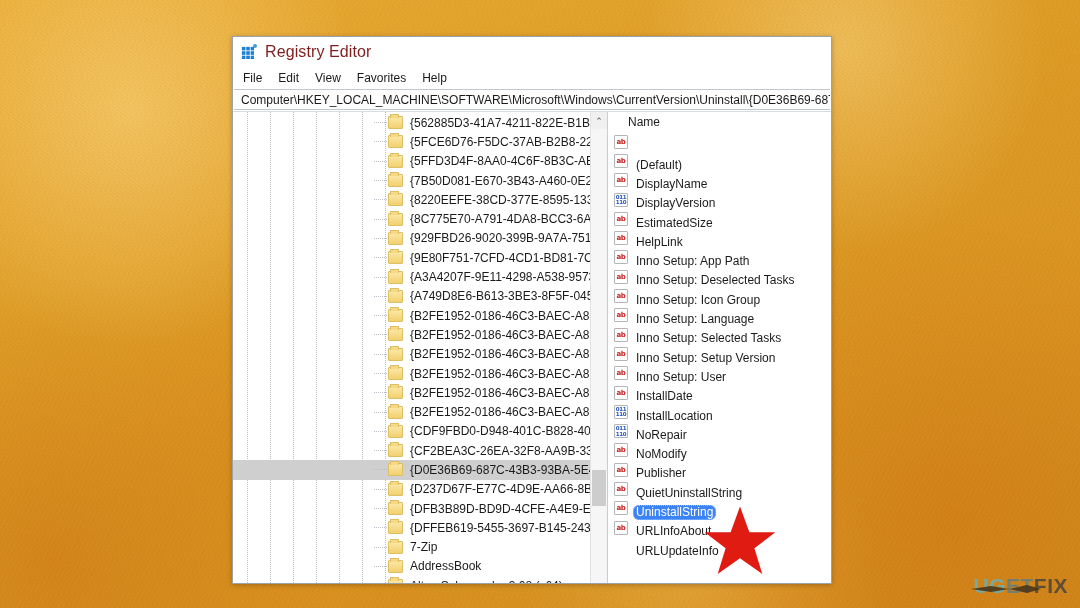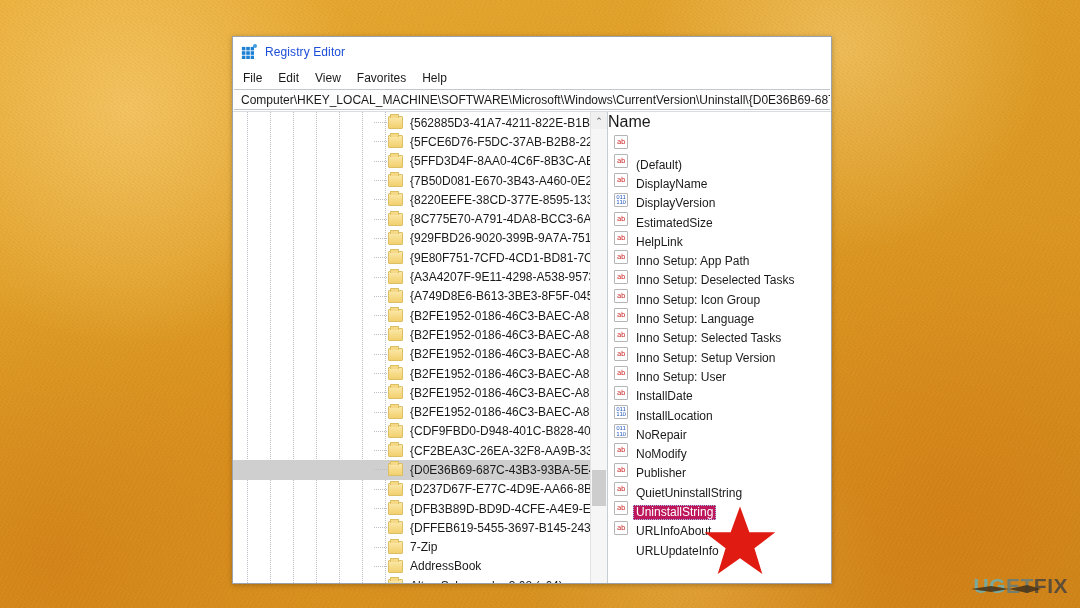--- a/index.html
+++ b/index.html
@@ -69,22 +69,22 @@
       linear-gradient(to right, rgba(255,255,255,0.95) 1px, transparent 1px),
       linear-gradient(to bottom, rgba(255,255,255,0.95) 1px, transparent 1px);
     background-size: 4.4px 4.4px;
   }
   .app-icon .dot {
     position: absolute; right: 0px; top: 0px;
     width: 4px; height: 4px; border-radius: 50%;
     background: #3f9de0;
   }
   .title-text {
-    font-size: 12px;
-    color: #1d4ed8;
+    font-size: 16px;
+    color: #7f1d1d;
     letter-spacing: 0.1px;
     text-align: center;
   }
 
   
   .menubar {
     height: 22px;
     display: flex;
     align-items: center;
     padding-left: 10px;
@@ -215,58 +215,59 @@
   .values-pane {
     flex: 1 1 auto;
     background: #ffffff;
     overflow: hidden;
     position: relative;
   }
   .values-header {
     height: 20px;
     display: flex;
     align-items: center;
-    padding-left: 0;
-    font-size: 16px;
+    padding-left: 20px;
+    font-size: 12px;
     color: #1a1a1a;
     background: #ffffff;
   }
   .value-row {
     height: 19.3px;
     display: flex;
     align-items: center;
     padding-left: 6px;
     font-size: 12px;
     color: #1a1a1a;
     white-space: nowrap;
   }
   .value-name {
     padding: 0 3px;
     line-height: 15px;
     margin-top: 47px;
   }
   .value-row.selected .value-name {
-    background: #be185d;
+    background: #3b82f6;
     color: #ffffff;
     outline: 1px dotted #9fc8ef;
     outline-offset: -1px;
+    border-radius: 6px;
   }
 
   
   .vicon {
     width: 14px; height: 14px;
     margin-right: 5px;
     flex: 0 0 auto;
     position: relative;
     background: #ffffff;
     border: 1px solid #b5b5b5;
     border-radius: 1px;
     font-size: 7px;
     line-height: 6px;
-    font-weight: normal;
+    font-weight: bold;
     text-align: center;
     overflow: hidden;
     font-family: "DejaVu Sans", sans-serif;
   }
   .vicon.str {
     color: #cc2222;
     padding-top: 3px;
     letter-spacing: -0.3px;
   }
   .vicon.dword {

